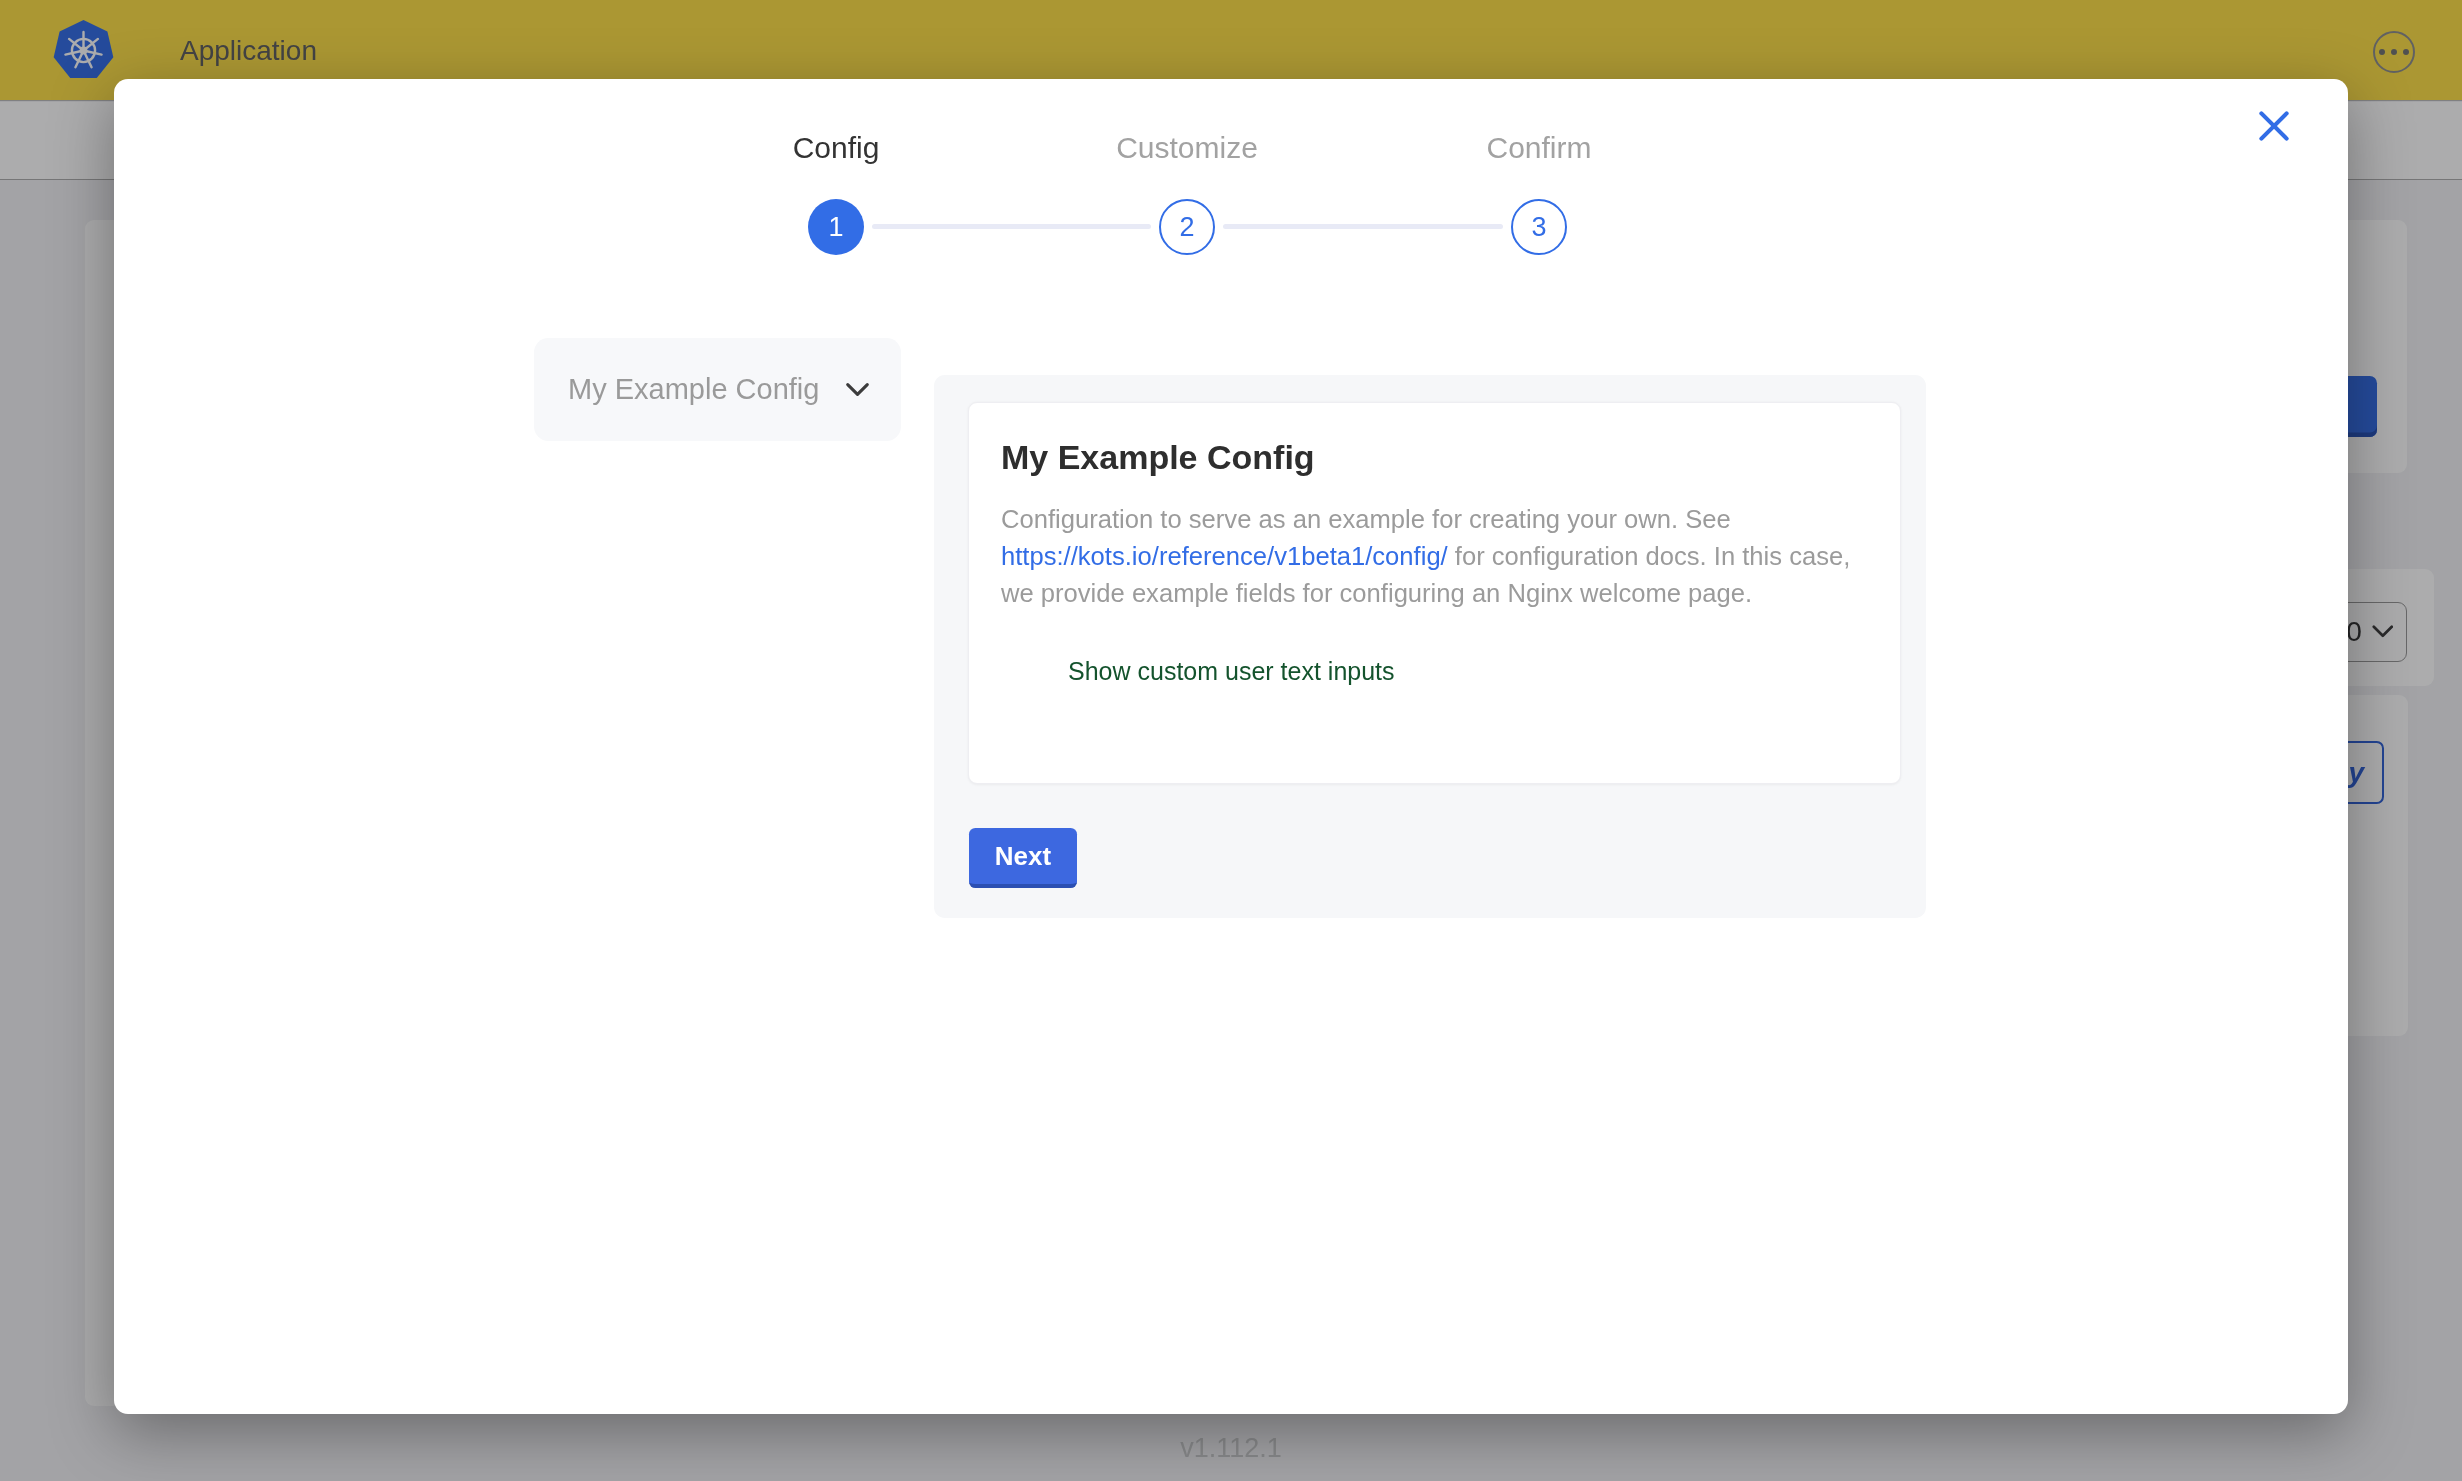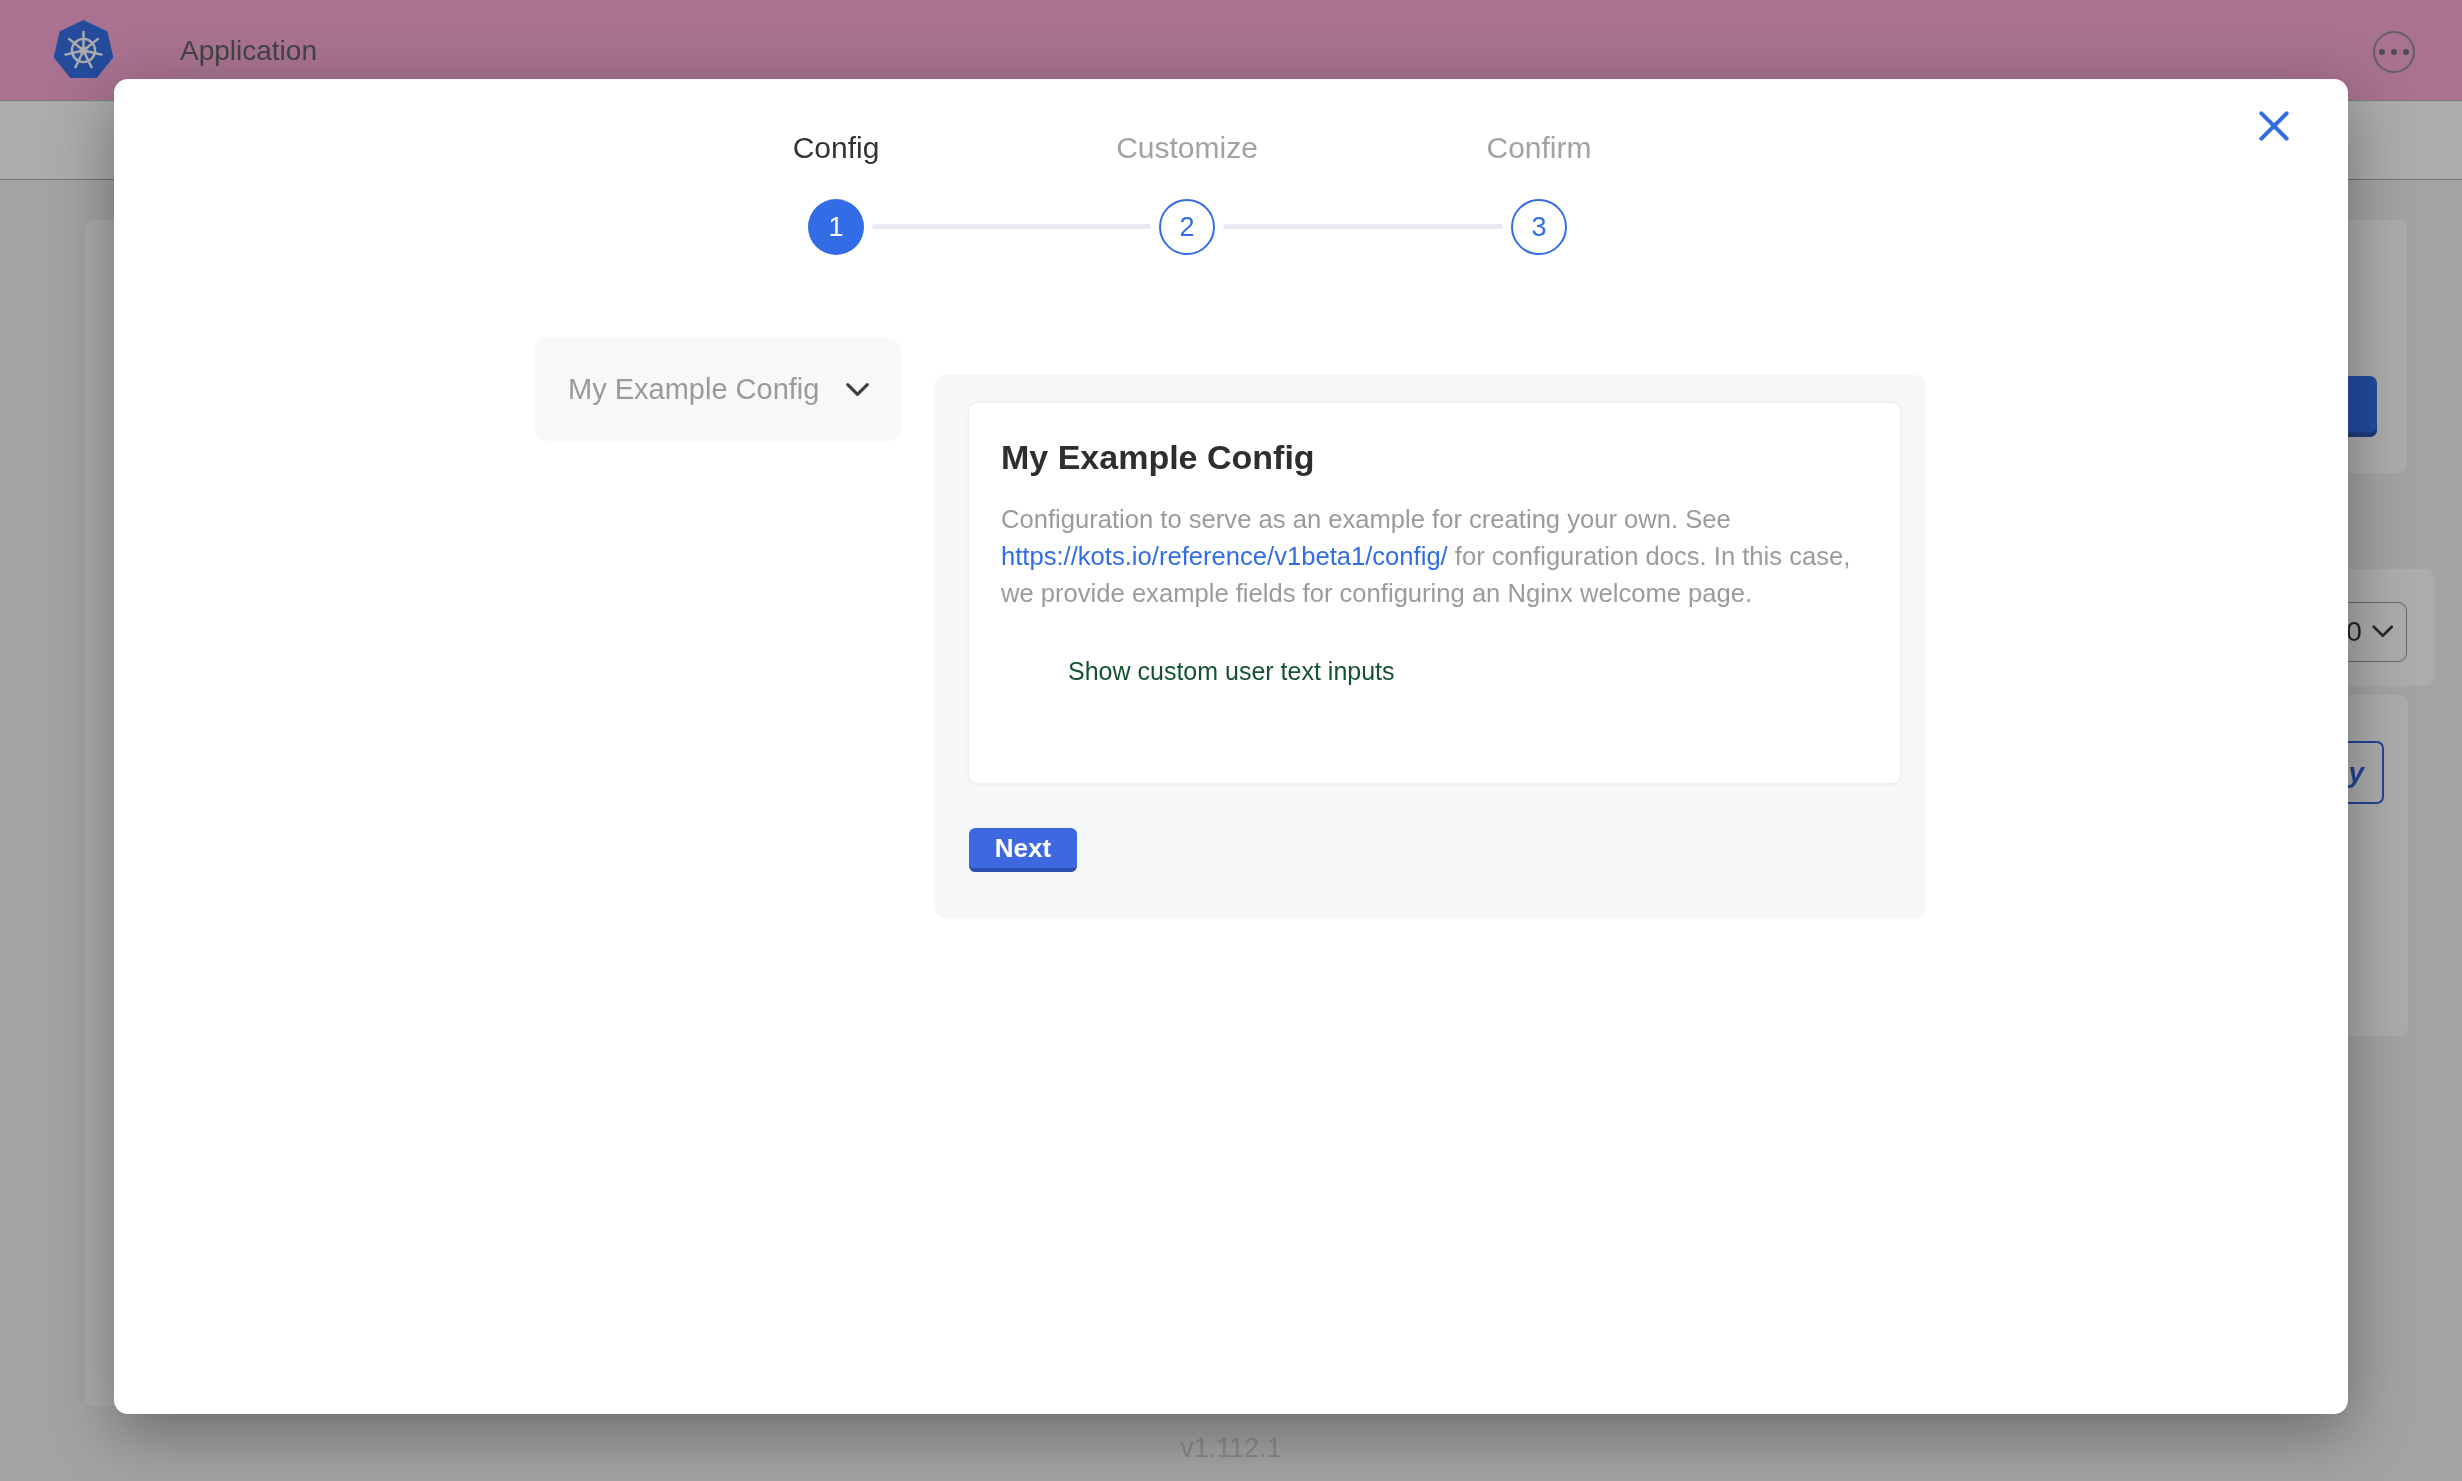--- a/index.html
+++ b/index.html
@@ -8,21 +8,21 @@
     width: 2462px; height: 1481px; position: relative; overflow: hidden;
     background: #f1f2f4;
     font-family: "Liberation Sans", sans-serif;
   }
 
   
   .page { position: absolute; inset: 0; }
 
   .topnav {
     position: absolute; left: 0; right: 0; top: 0; height: 101px;
-    background: #f9a8d4; border-bottom: 0.9px solid #bdbdbd;
+    background: #fde047; border-bottom: 0.9px solid #bdbdbd;
   }
   .logo { position: absolute; left: 52px; top: 19px; width: 63px; height: 63px; }
   .nav-item {
     position: absolute; top: 0; height: 101px; display: flex; align-items: center;
     font-size: 28px; color: #606060; cursor: pointer; white-space: nowrap;
   }
   .nav-item.app { left: 180px; font-weight: 500; }
   .nav-item.cluster { left: 384px; font-weight: 700; color: #4e4e4e; }
   .ellipsis-btn {
     position: absolute; left: 2373px; top: 31px; width: 42px; height: 42px;
@@ -135,21 +135,21 @@
     margin-left: 15.3px; font-size: 28px; line-height: 37px; font-weight: 700; color: #2d2d2d; cursor: pointer;
   }
   .badge {
     display: inline-block; margin-left: 12.6px; padding: 4.5px 11.7px 6.3px 11.7px;
     font-size: 24px; font-weight: 400; color: #52be8c; background: #ecf8f2;
     border-radius: 4.5px; transform: translateY(-2.7px);
   }
   .check-help { margin: 3.6px 0 0 67px; font-size: 25px; color: #14532d; }
 
   .next-btn {
-    position: absolute; left: 855px; top: 749px; width: 108px; height: 44px;
+    position: absolute; left: 855px; top: 749px; width: 108px; height: 60px;
     background: #3d68e0; border: none; border-bottom: 4.5px solid #2b4fb2; border-radius: 6.3px;
     color: #ffffff; font-family: "Liberation Sans", sans-serif;
     font-size: 26px; font-weight: 700; cursor: pointer;
   }
 </style>
 </head>
 <body>
 
 <div class="page">
 

